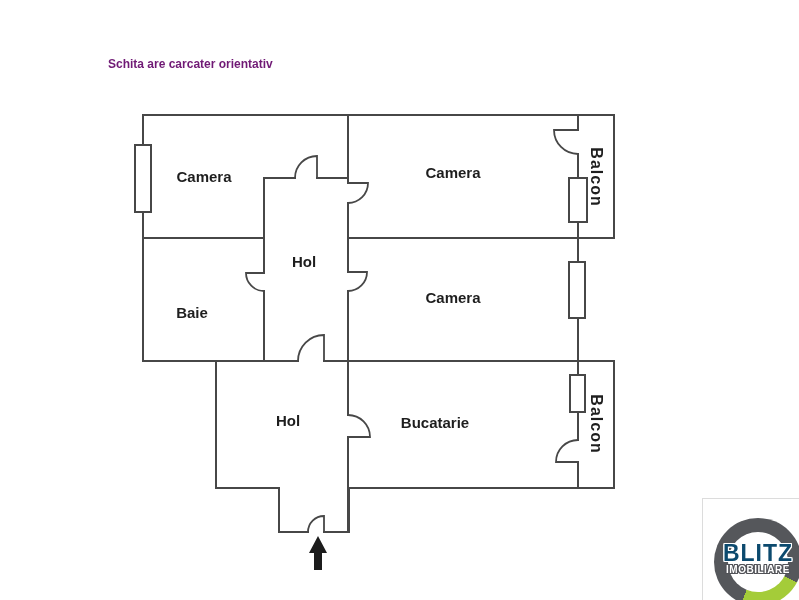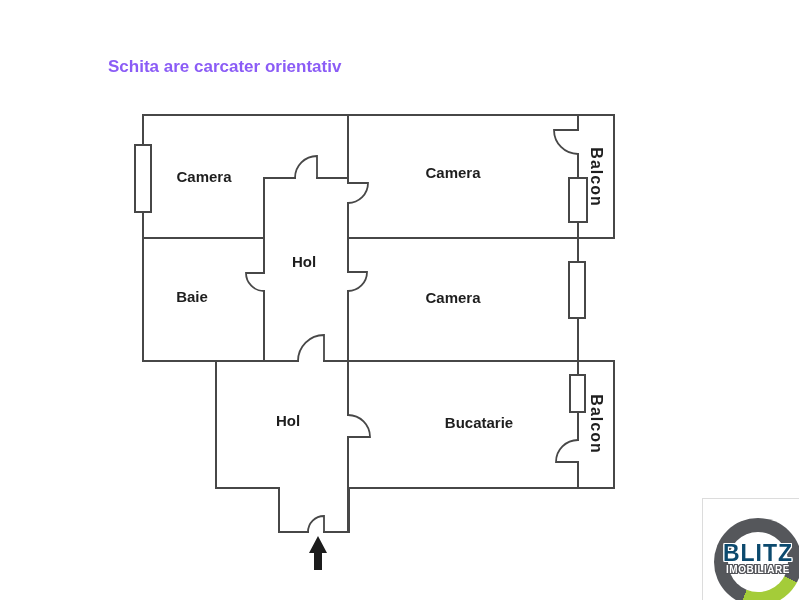--- a/index.html
+++ b/index.html
@@ -4,36 +4,36 @@
 <style>
   html,body{margin:0;padding:0;}
   body{
     width:799px;height:600px;position:relative;overflow:hidden;
     background:#ffffff;
     font-family:"Liberation Sans", sans-serif;
   }
   .plan-svg{position:absolute;left:0;top:0;}
   .note{
     position:absolute;left:108px;top:57px;
-    font-weight:700;font-size:17px;color:#8b5cf6;white-space:nowrap;
+    font-weight:700;font-size:12px;color:#701a75;white-space:nowrap;
   }
   .lbl{
     position:absolute;transform:translate(-50%,-50%);
     font-weight:700;font-size:15px;color:#1e1e1e;white-space:nowrap;
   }
   .lbl.vert{
     writing-mode:vertical-rl;font-size:16px;letter-spacing:1px;
   }
   .lbl-camera-tl{left:204px;top:176px;}
   .lbl-camera-tr{left:453px;top:172px;}
   .lbl-camera-mid{left:453px;top:297px;}
-  .lbl-baie{left:192px;top:296px;}
+  .lbl-baie{left:192px;top:312px;}
   .lbl-hol-upper{left:304px;top:261px;}
   .lbl-hol-lower{left:288px;top:420px;}
-  .lbl-bucatarie{left:479px;top:422px;}
+  .lbl-bucatarie{left:435px;top:422px;}
   .lbl-balcon-top{left:596px;top:177px;}
   .lbl-balcon-bottom{left:596px;top:424px;}
 
   .logo-panel{
     position:absolute;left:702px;top:498px;width:97px;height:102px;
     background:#ffffff;border-top:1px solid #dcdcdc;border-left:1px solid #dcdcdc;
     overflow:hidden;
   }
   .logo-ring{
     position:absolute;left:11px;top:19px;width:88px;height:88px;border-radius:50%;

